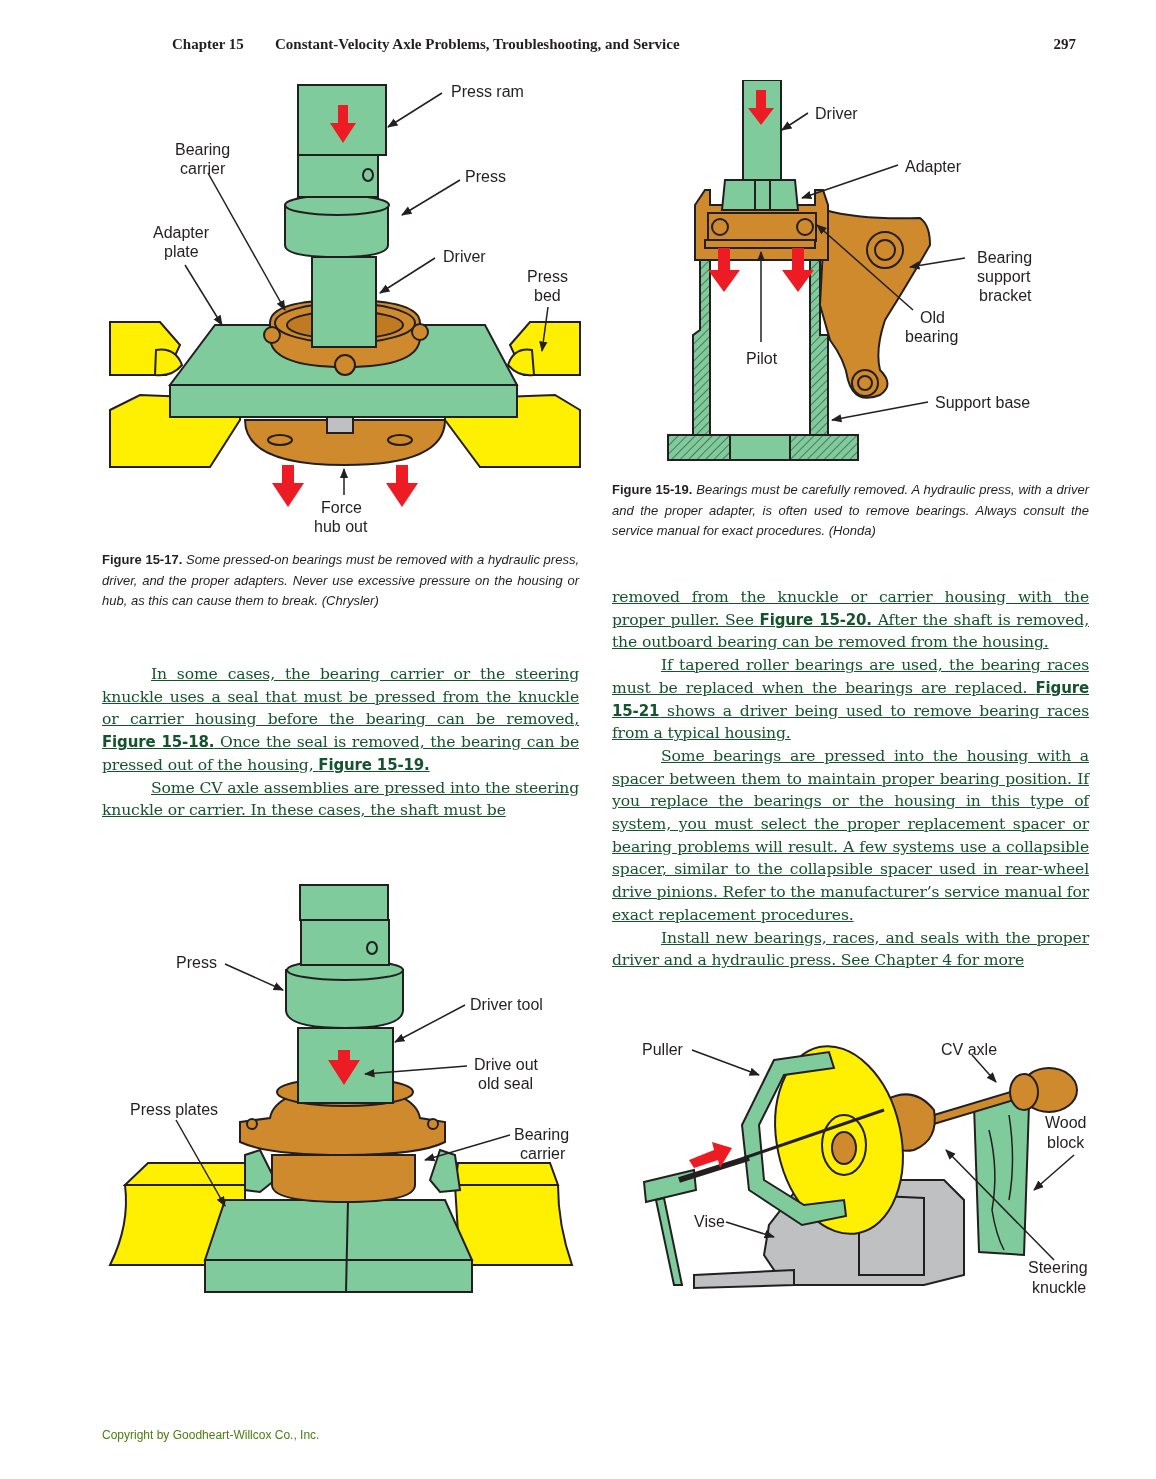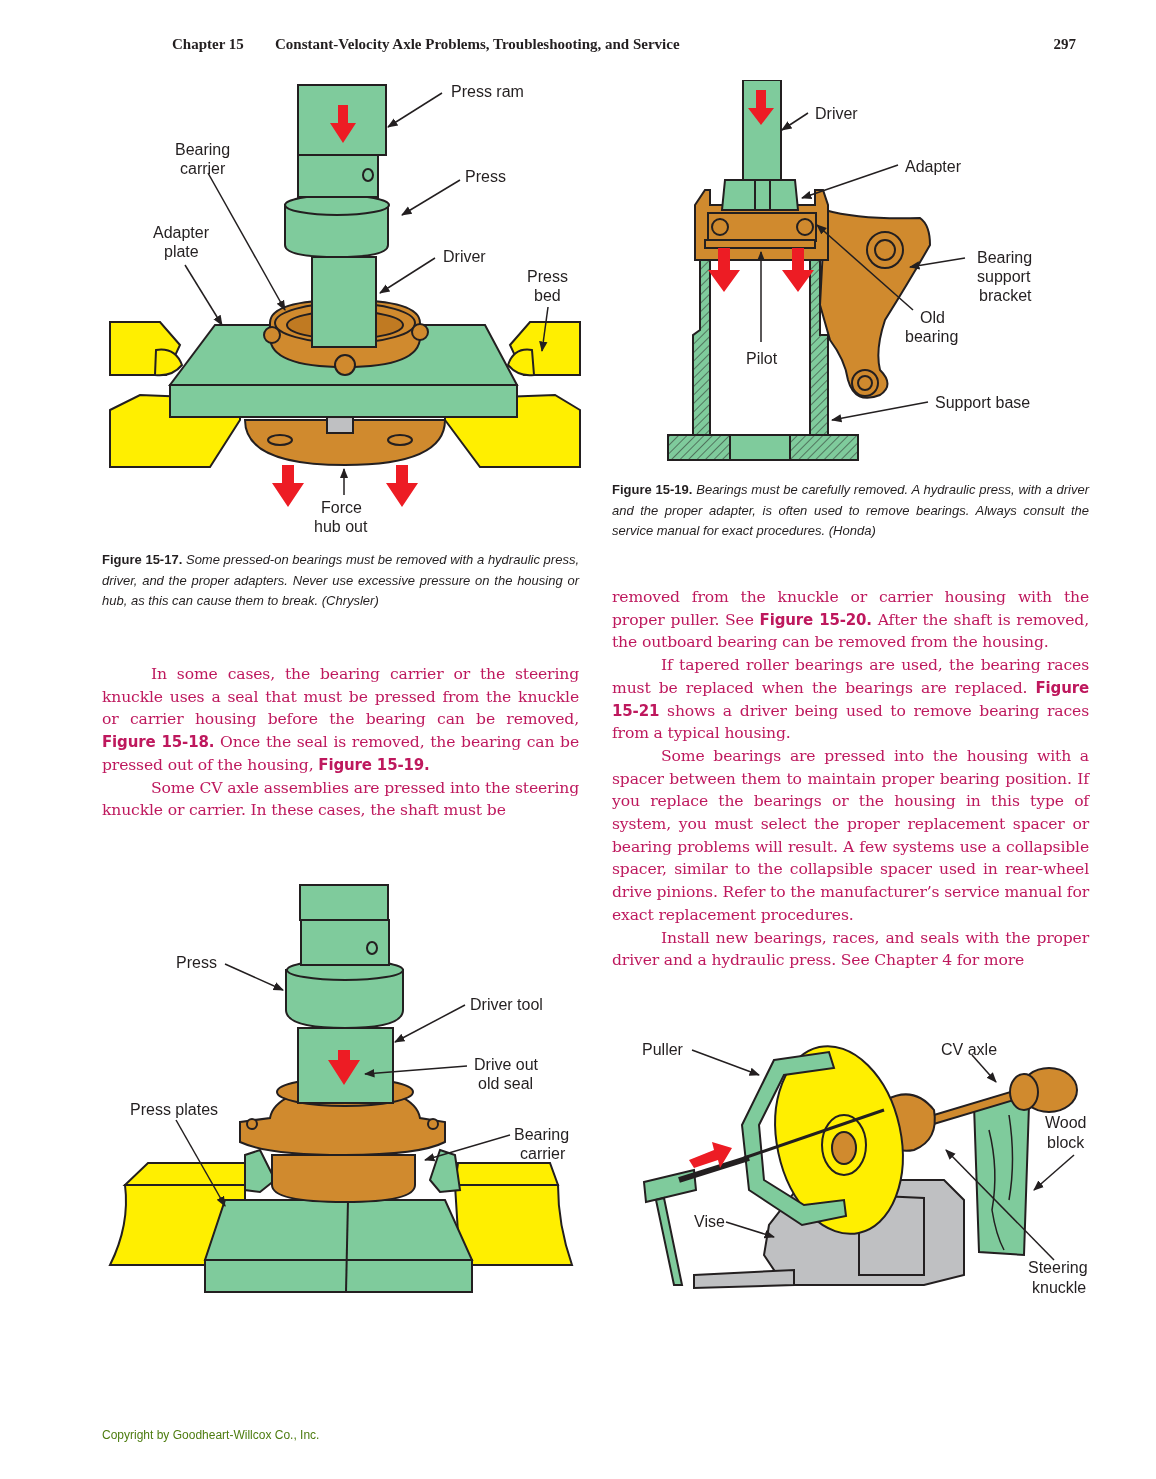--- a/index.html
+++ b/index.html
@@ -11,21 +11,21 @@
   .header .pnum { position:absolute; right:12px; top:0; }
 
   .fig { position:absolute; }
   .fig svg { display:block; }
   .lbl { font-family:"Liberation Sans", sans-serif; font-size:16px; fill:#231f20; }
 
   .caption { position:absolute; font-family:"Liberation Sans", sans-serif; font-size:13px; line-height:20.5px; text-align:justify; color:#231f20; }
   .caption .fnum { font-weight:bold; font-style:normal; }
   .caption .ctext { font-style:italic; }
 
-  .body-text { position:absolute; font-family:"DejaVu Serif", serif; font-size:15.6px; line-height:22.7px; text-align:justify; color:#be185d; letter-spacing:-0.15px; }
+  .body-text { position:absolute; font-family:"DejaVu Serif", serif; font-size:15.6px; line-height:22.7px; text-align:justify; color:#14532d; letter-spacing:-0.15px;text-decoration:underline; }
   .body-text p { margin:0; text-indent:49px; }
   .body-text p.noindent { text-indent:0; }
   .body-text b { font-weight:bold; font-family:"DejaVu Sans", sans-serif; font-size:15px; }
 
   .footer { position:absolute; left:102px; top:1428px; font-family:"Liberation Sans", sans-serif; font-size:12px; color:#4d7c0f; }
 </style>
 </head>
 <body>
 
 <div class="page">

